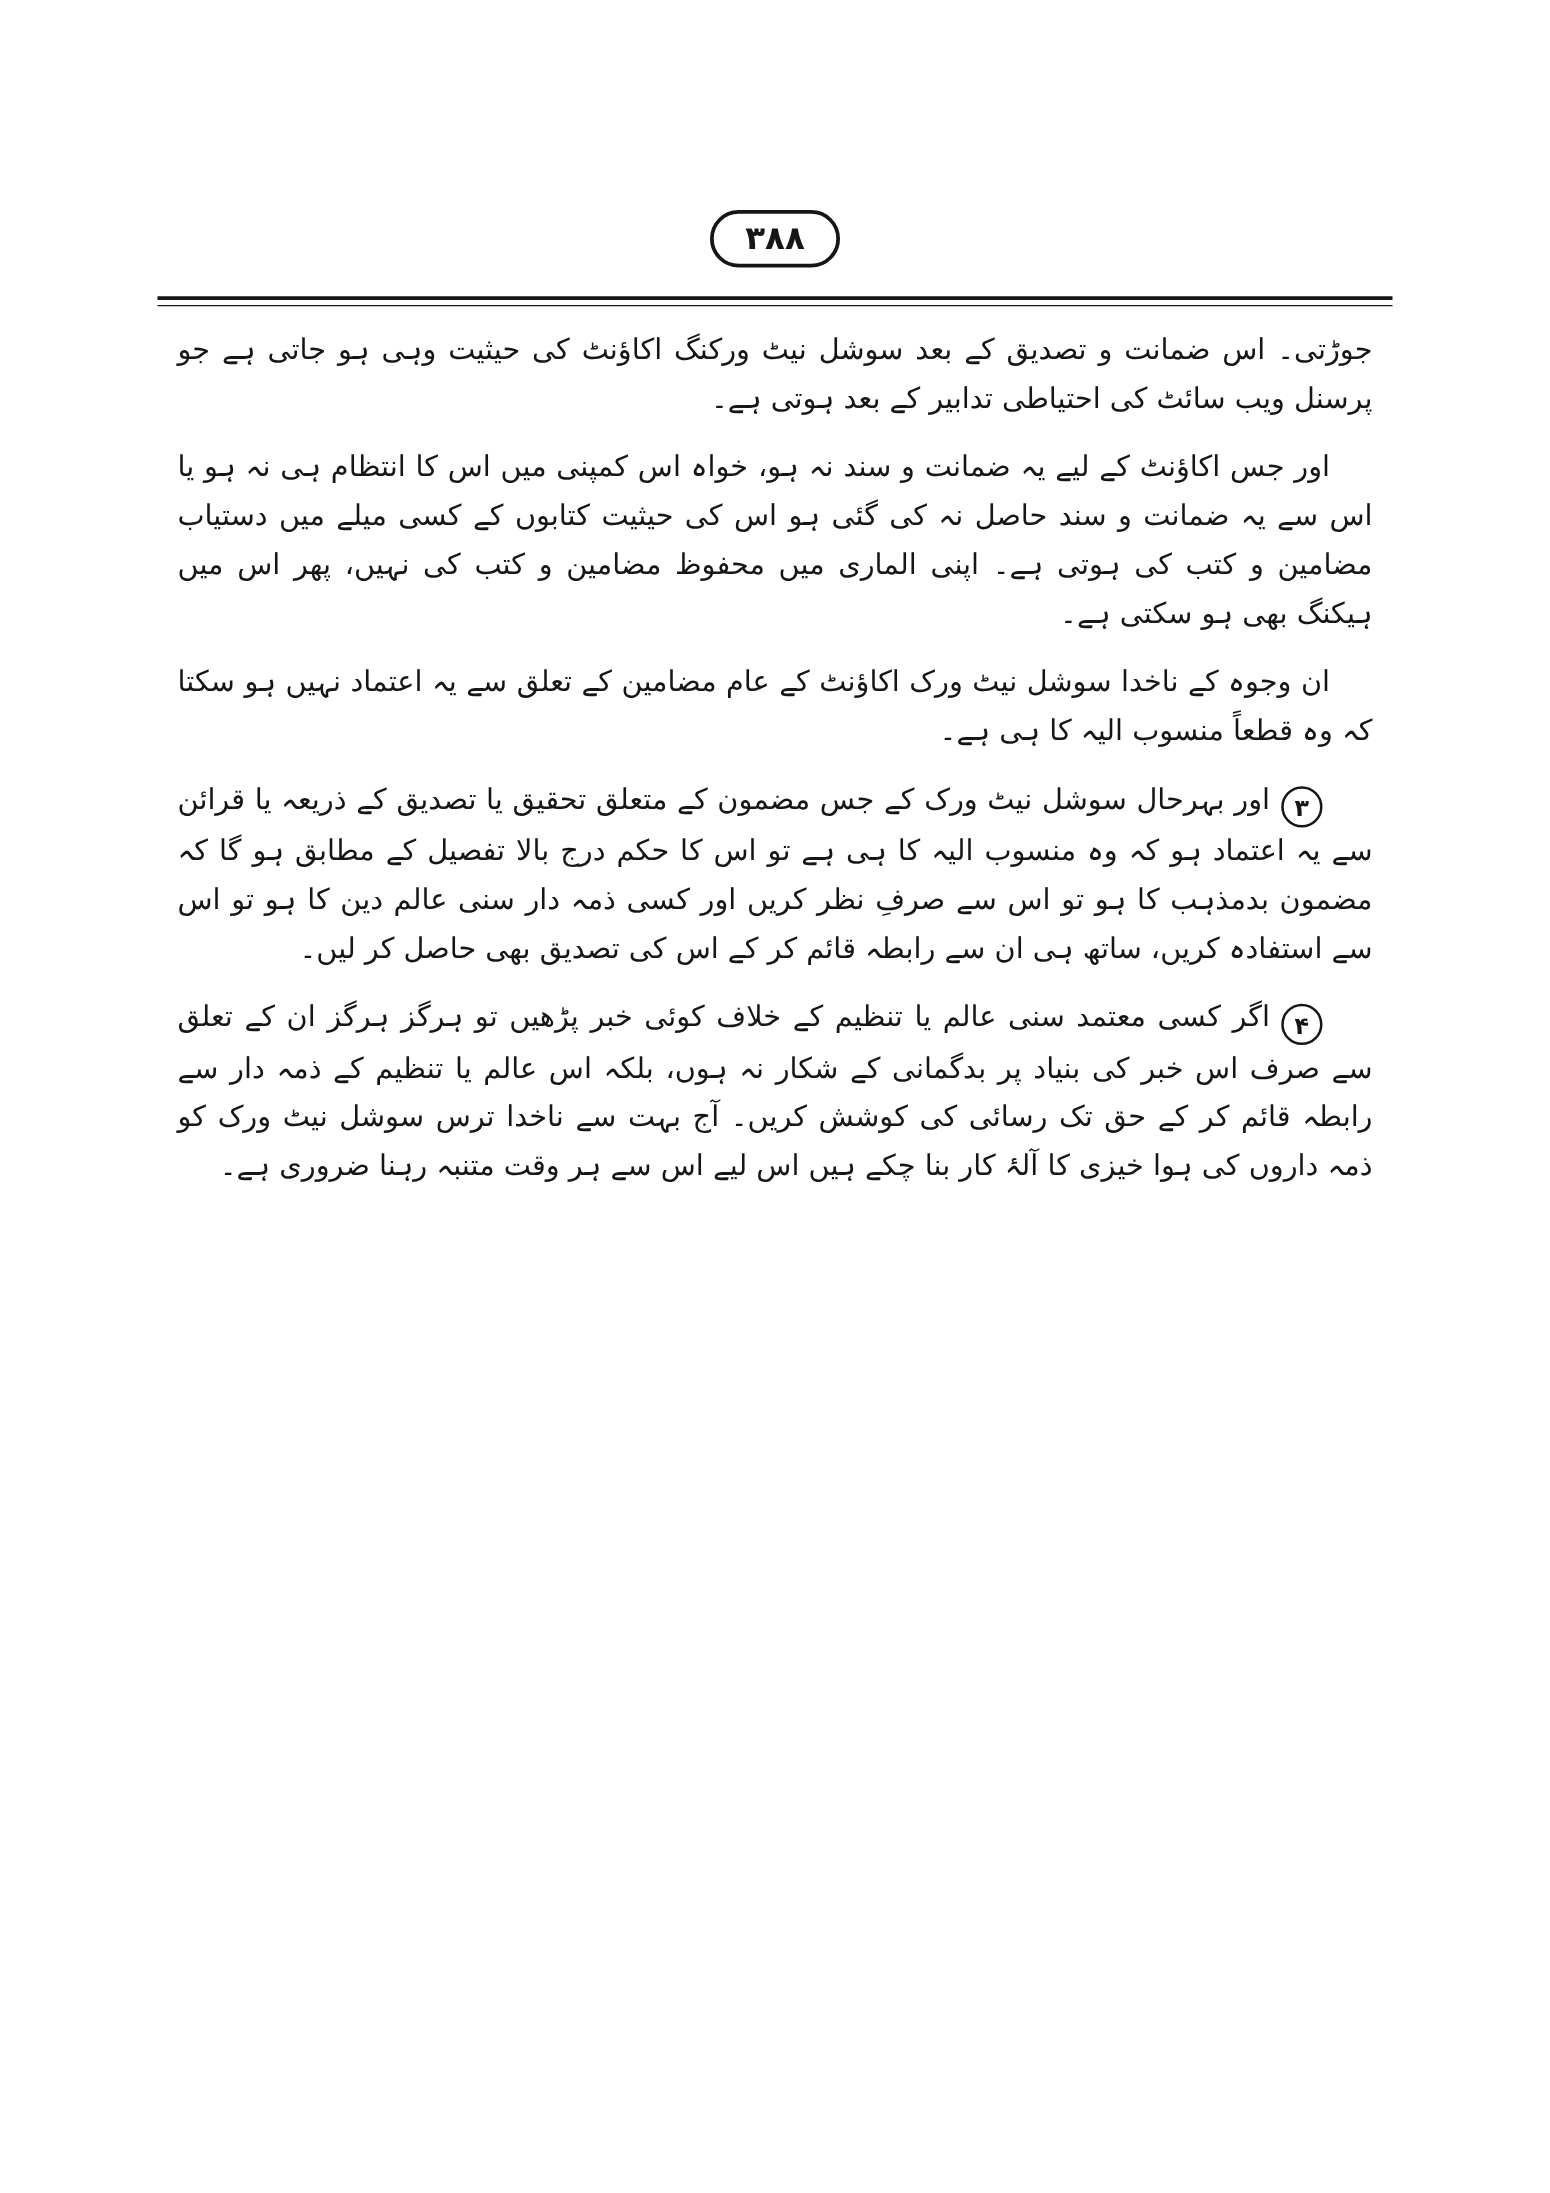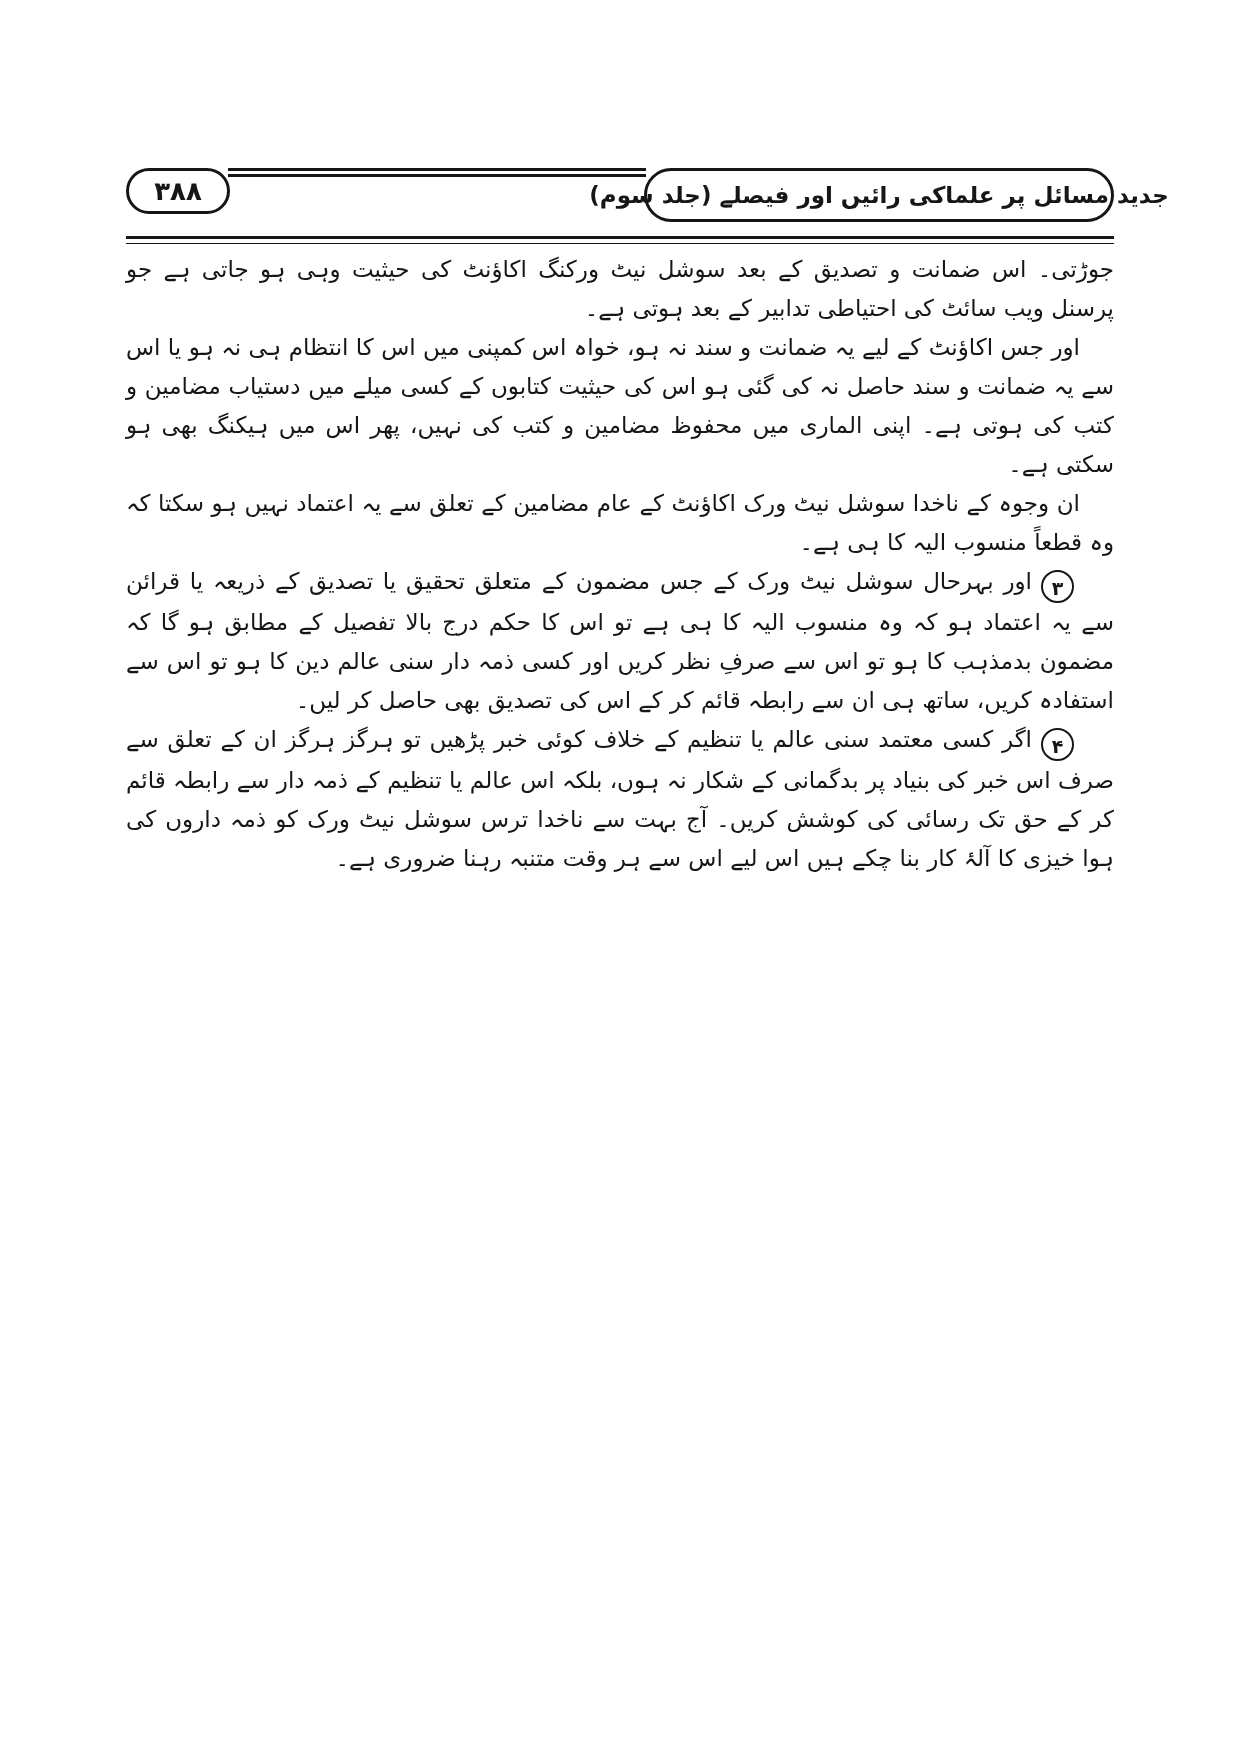--- a/index.html
+++ b/index.html
@@ -14,21 +14,22 @@
   }
   .page {
     position: absolute;
     inset: 0;
     background: #ffffff;
   }
   
   .header {
     margin: 168px 126px 0 126px;
     display: flex;
-    align-items: flex-start;
+    flex-direction: column;
+    align-items: center;
     direction: ltr;
   }
   .page-number-badge {
     flex: 0 0 auto;
     min-width: 104px;
     height: 46px;
     border: 3px solid #161616;
     border-radius: 26px;
     display: flex;
     align-items: center;
@@ -76,21 +77,21 @@
   
   .body-text {
     direction: rtl;
     margin: 6px 126px 0 126px;
     font-size: 23px;
     line-height: 39px;
     text-align: justify;
     color: #161616;
   }
   .body-text p {
-    margin: 0;
+    margin: 16px;
     padding: 0;
   }
   .para-indent { text-indent: 34px; }
   .para-item   { text-indent: 40px; }
   .item-num {
     display: inline-block;
     width: 33px;
     height: 33px;
     border: 2.5px solid #161616;
     border-radius: 50%;
@@ -107,23 +108,20 @@
 </head>
 <body>
 
 <div class="page">
 
   <div class="header">
     <div class="page-number-badge">
       <span>۳۸۸</span>
     </div>
     <div class="header-connector"></div>
-    <div class="title-pill">
-      <span>جدید مسائل پر علماکی رائیں اور فیصلے (جلد سوم)</span>
-    </div>
   </div>
 
   <div class="double-rule"></div>
 
   <div class="body-text">
 
     <p>جوڑتی۔ اس ضمانت و تصدیق کے بعد سوشل نیٹ ورکنگ اکاؤنٹ کی حیثیت وہی ہو جاتی ہے جو پرسنل ویب سائٹ کی احتیاطی تدابیر کے بعد ہوتی ہے۔</p>
 
     <p class="para-indent">اور جس اکاؤنٹ کے لیے یہ ضمانت و سند نہ ہو، خواہ اس کمپنی میں اس کا انتظام ہی نہ ہو یا اس سے یہ ضمانت و سند حاصل نہ کی گئی ہو اس کی حیثیت کتابوں کے کسی میلے میں دستیاب مضامین و کتب کی ہوتی ہے۔ اپنی الماری میں محفوظ مضامین و کتب کی نہیں، پھر اس میں ہیکنگ بھی ہو سکتی ہے۔</p>
 

